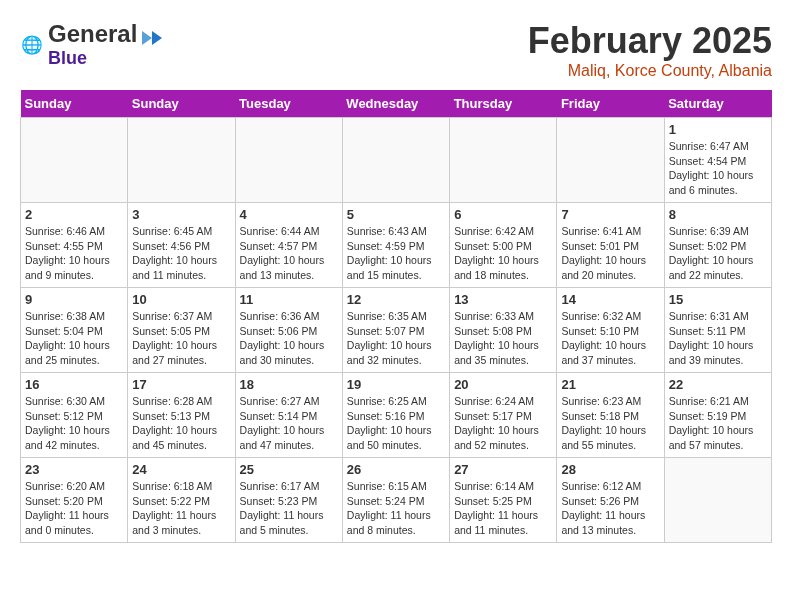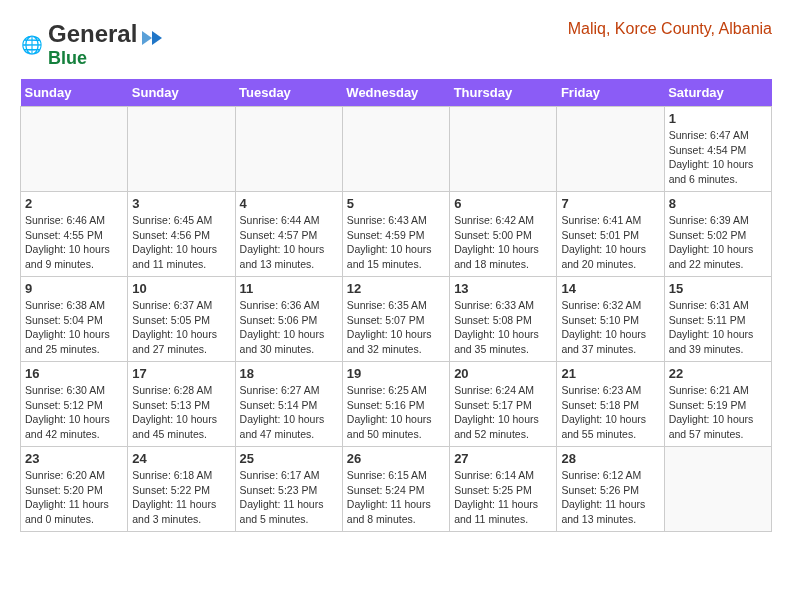--- a/index.html
+++ b/index.html
@@ -22,21 +22,21 @@
       gap: 4px;
     }
     .logo-text-general {
       font-size: 24px;
       font-weight: bold;
       color: #333;
     }
     .logo-text-blue {
       font-size: 18px;
       font-weight: bold;
-      color: #15803d;
+      color: #4c1d95;
     }
     .logo-icon {
       width: 24px;
       height: 24px;
     }
     .title-area {
       text-align: right;
     }
     .month-title {
       font-size: 36px;
@@ -46,21 +46,21 @@
     .location-title {
       font-size: 16px;
       color: #c2410c;
     }
     table {
       width: 100%;
       border-collapse: collapse;
       font-size: 11px;
     }
     thead tr th {
-      background-color: #8b5cf6;
+      background-color: #a21caf;
       color: #fff;
       padding: 6px 4px;
       text-align: left;
       font-size: 13px;
       font-weight: bold;
     }
     tbody tr td {
       border: 1px solid #ccc;
       vertical-align: top;
       padding: 4px;
@@ -99,20 +99,21 @@
           <polygon points="10,0 20,7 10,14" fill="#2176c7"></polygon>
           <polygon points="0,0 10,7 0,14" fill="#5aa0d8"></polygon>
         </svg>
       </div>
       <div>
         <span class="logo-text-blue">Blue</span>
       </div>
     </div>
   </div>
   <div class="title-area">
+    <div class="month-title">February 2025</div>
     <div class="location-title">Maliq, Korce County, Albania</div>
   </div>
 </div>
 
 <table>
   <thead>
     <tr>
       <th>Sunday</th>
       <th>Sunday</th>
       <th>Tuesday</th>

